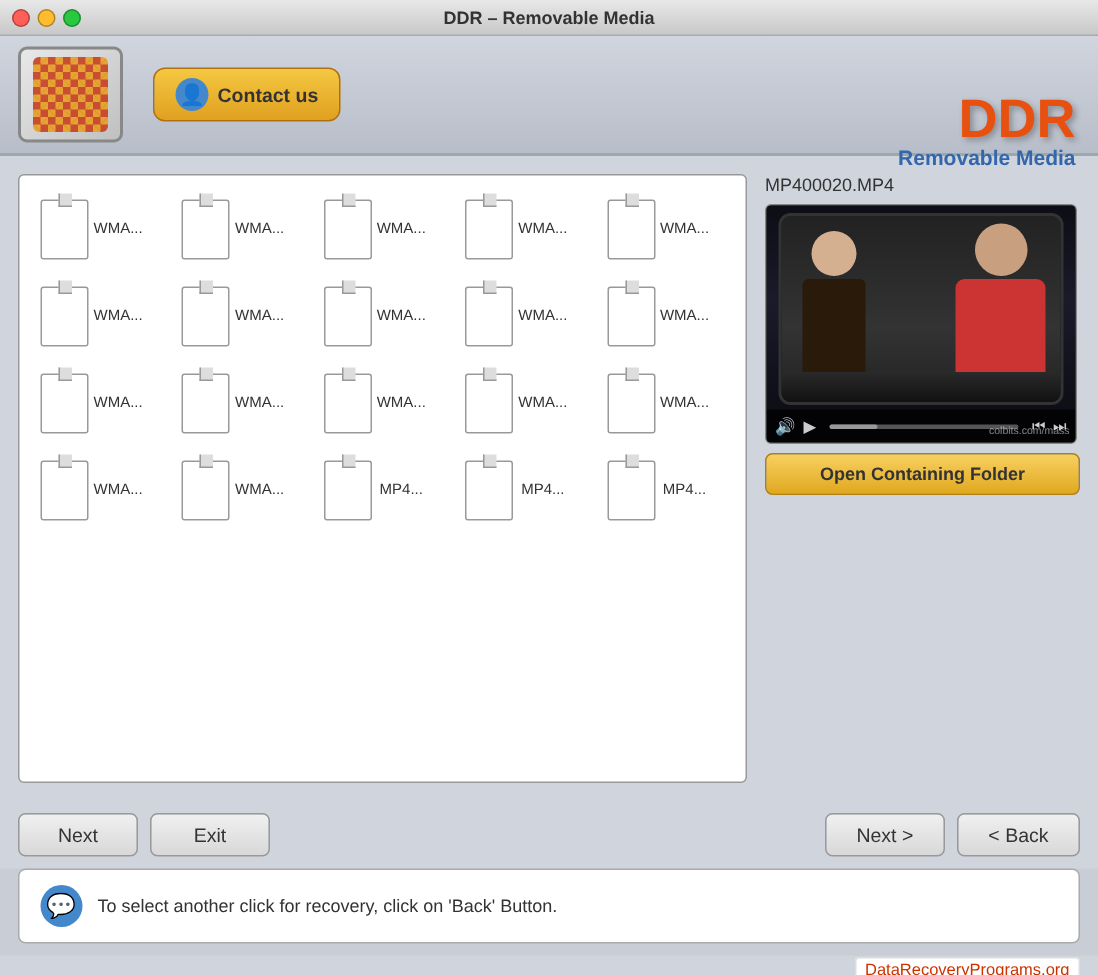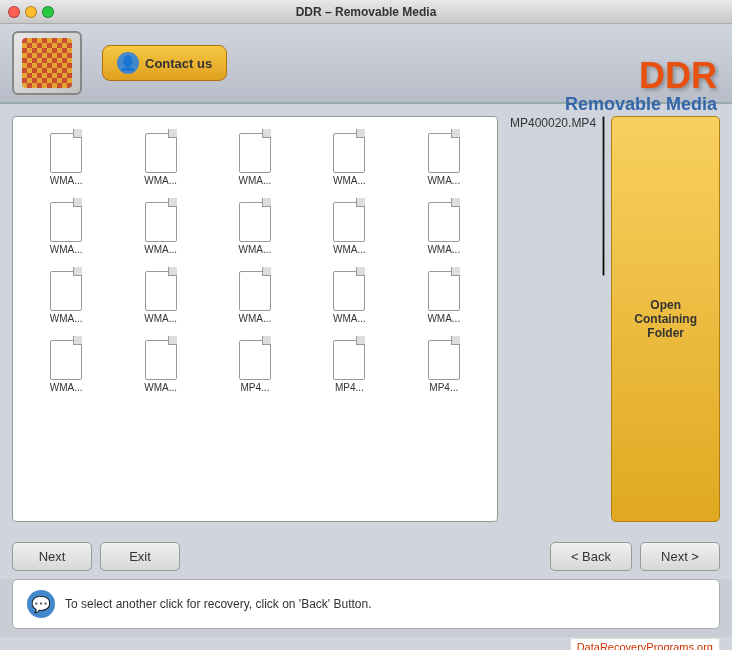--- a/index.html
+++ b/index.html
@@ -110,21 +110,21 @@
       margin-top: 47px;
     }
     .brand-ddr {
       font-size: 36px;
       font-weight: bold;
       color: #e85010;
       text-shadow: 2px 2px 4px rgba(0,0,0,0.3);
       line-height: 1;
     }
     .brand-sub {
-      font-size: 18px;
+      font-size: 14px;
       color: #3366aa;
       font-weight: bold;
     }
 
     
     .main-content {
       background: #d0d4dc;
       padding: 12px;
       display: flex;
       gap: 12px;
@@ -143,21 +143,21 @@
       grid-template-columns: repeat(5, 1fr);
       gap: 4px;
       align-content: start;
     }
     .file-panel::-webkit-scrollbar { width: 10px; }
     .file-panel::-webkit-scrollbar-track { background: #e0e0e0; }
     .file-panel::-webkit-scrollbar-thumb { background: #aaa; border-radius: 4px; }
 
     .file-item {
       display: flex;
-      flex-direction: column;
+      flex-direction: row;
       align-items: center;
       padding: 4px;
       cursor: pointer;
       border-radius: 4px;
     }
 
     .file-icon {
       width: 36px;
       height: 44px;
       position: relative;
@@ -190,21 +190,21 @@
       width: 100%;
       overflow: hidden;
       text-overflow: ellipsis;
       white-space: nowrap;
     }
 
     
     .preview-panel {
       width: 210px;
       display: flex;
-      flex-direction: row;
+      flex-direction: column;
       gap: 6px;
     }
     .preview-filename {
       font-size: 12px;
       color: #333;
       font-weight: normal;
     }
     .preview-video {
       width: 208px;
       height: 160px;
@@ -518,22 +518,22 @@
       </div>
     </div>
     <button class="open-folder-btn">Open Containing Folder</button>
   </div>
 </div>
 
 <div class="bottom-bar">
   <button class="nav-btn">Next</button>
   <button class="nav-btn">Exit</button>
   <div class="spacer"></div>
+  <button class="nav-btn">Next &gt;</button>
   <button class="nav-btn">&lt; Back</button>
-  <button class="nav-btn">Next &gt;</button>
 </div>
 
 <div class="info-bar">
   <div class="info-icon">💬</div>
   <span class="info-text">To select another click for recovery, click on 'Back' Button.</span>
 </div>
 
 <div class="footer">
   <span class="footer-link">DataRecoveryPrograms.org</span>
 </div>

